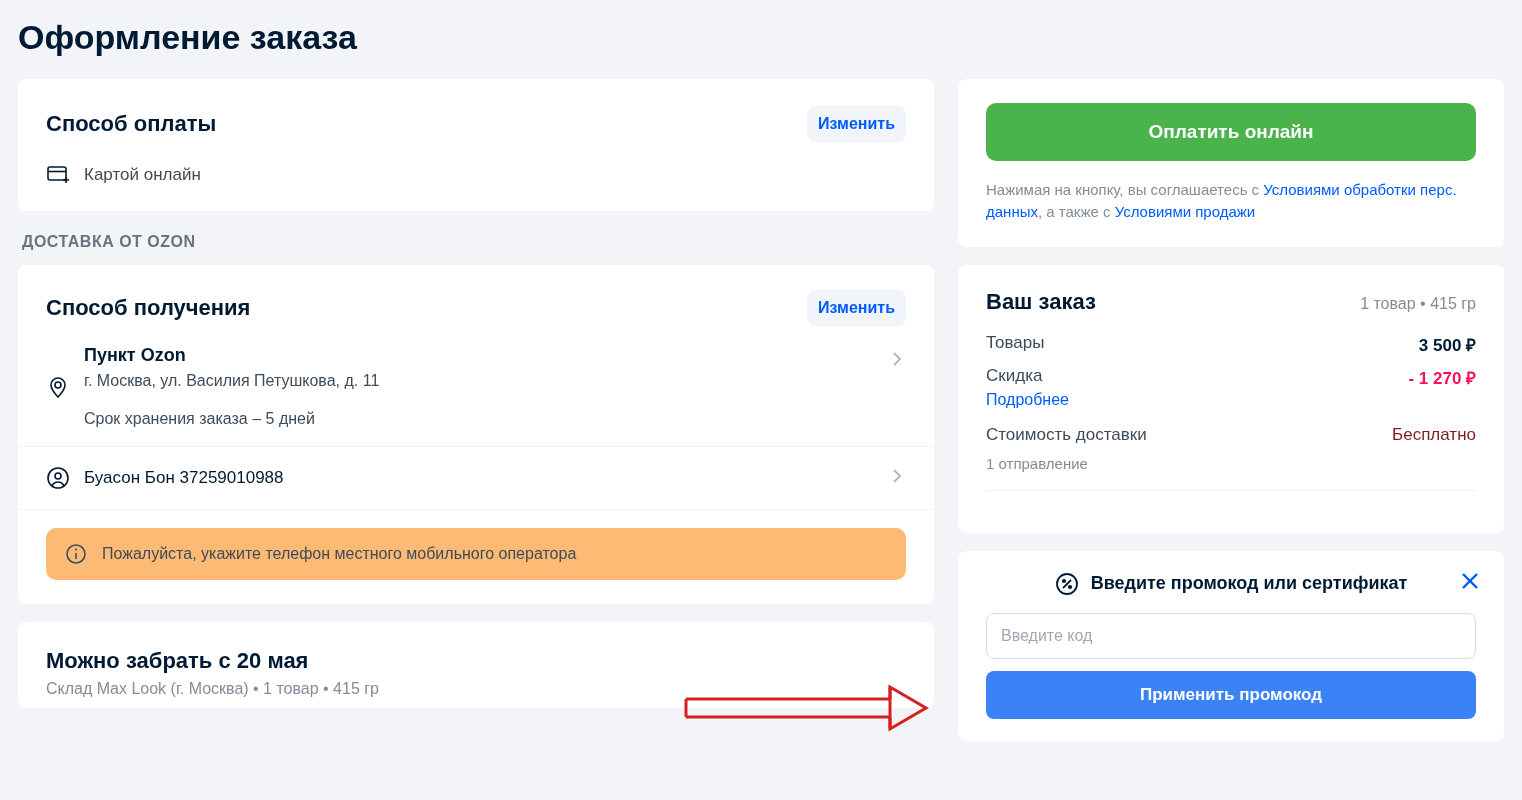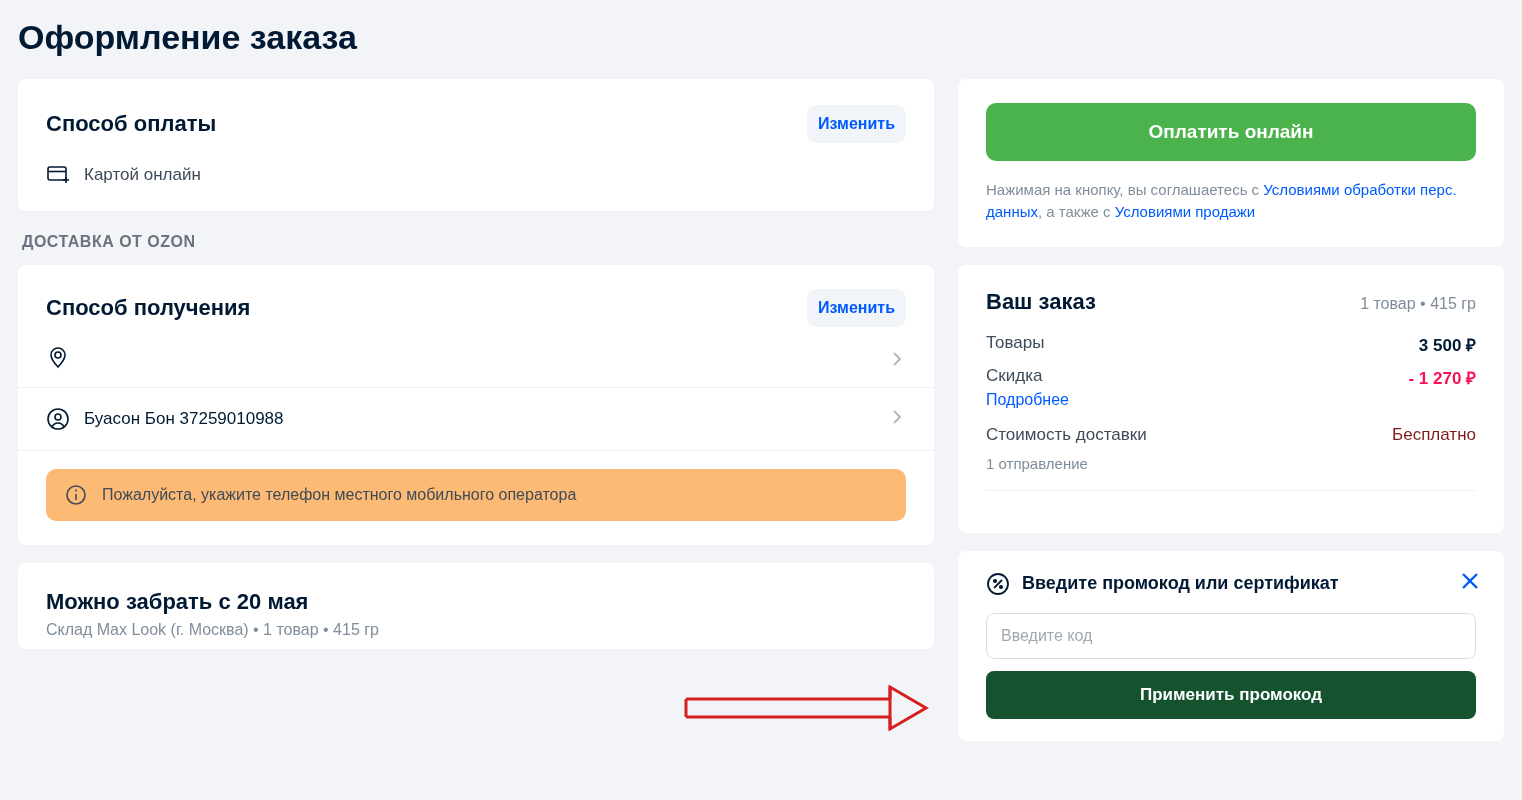--- a/index.html
+++ b/index.html
@@ -97,31 +97,31 @@
 .summary-row .label { color: #3e4b59; }
 .summary-row .val { font-weight: 600; }
 .discount-val { color: #f91155; font-weight: 700; }
 .more-link { color: #005bff; font-size: 16px; cursor: pointer; }
 .ship-sub { font-size: 15px; color: #808d9a; margin-top: 10px; }
 .free-val { color: #7f1d1d; font-weight: 400; }
 .summary-divider { border: none; border-top: 1px solid #eef0f3; margin: 18px 0; }
 .total-row { display: flex; justify-content: space-between; font-size: 22px; font-weight: 700; }
 
 .promo-card { padding: 22px 28px; position: relative; }
-.promo-head { display: flex; align-items: center; gap: 12px; }
+.promo-head { display: flex; align-items: center; gap: 12px; justify-content: center; }
 .promo-title { font-size: 18px; font-weight: 700; }
 .promo-close { position: absolute; right: 24px; top: 20px; cursor: pointer; }
 .promo-input {
   width: 100%; border: 1px solid #d9dde3; border-radius: 8px;
   padding: 13px 14px; font-size: 16px; margin-top: 18px;
   color: #001a34;
 }
 .promo-input::placeholder { color: #a0a8b1; }
 .btn-apply {
-  width: 100%; background: #14532d; color: #fff; border: none;
+  width: 100%; background: #3b82f6; color: #fff; border: none;
   border-radius: 8px; font-size: 17px; font-weight: 700;
   padding: 14px; margin-top: 12px; cursor: pointer;
 }
 .arrow-annot {
   position: fixed; left: 680px; top: 681px; pointer-events: none;
 }
 </style>
 </head>
 <body>
 
@@ -156,20 +156,25 @@
           <div class="card-heading">Способ получения</div>
           <button class="btn-change">Изменить</button>
         </div>
         <div class="delivery-content">
           <span class="icon-box">
             <svg width="22" height="24" viewBox="0 0 22 24" fill="none" stroke="#001a34" stroke-width="1.6">
                 <path d="M11 22s7-7.5 7-12a7 7 0 10-14 0c0 4.5 7 12 7 12z"></path>
                 <circle cx="11" cy="10" r="3"></circle>
               </svg>
           </span>
+          <div>
+            <div class="pickup-title">Пункт Ozon</div>
+            <div class="pickup-addr">г. Москва, ул. Василия Петушкова, д. 11</div>
+            <div class="pickup-storage">Срок хранения заказа – 5 дней</div>
+          </div>
           <span class="chev">
             <svg width="10" height="16" viewBox="0 0 10 16" fill="none" stroke="#b0b8c1" stroke-width="2">
                 <path d="M2 2l6 6-6 6"></path>
               </svg>
           </span>
         </div>
       </div>
 
       <div class="delivery-recipient">
         <span class="icon-box">

